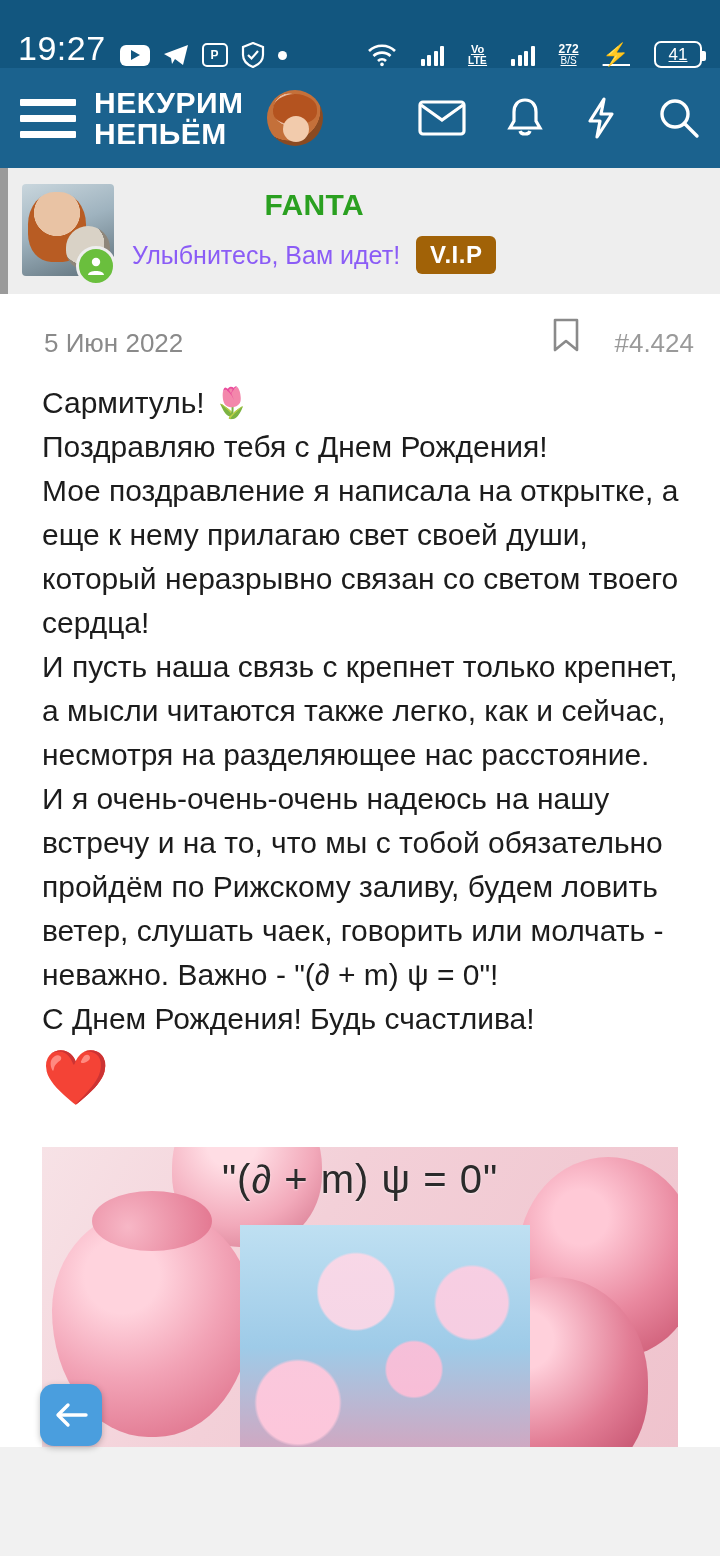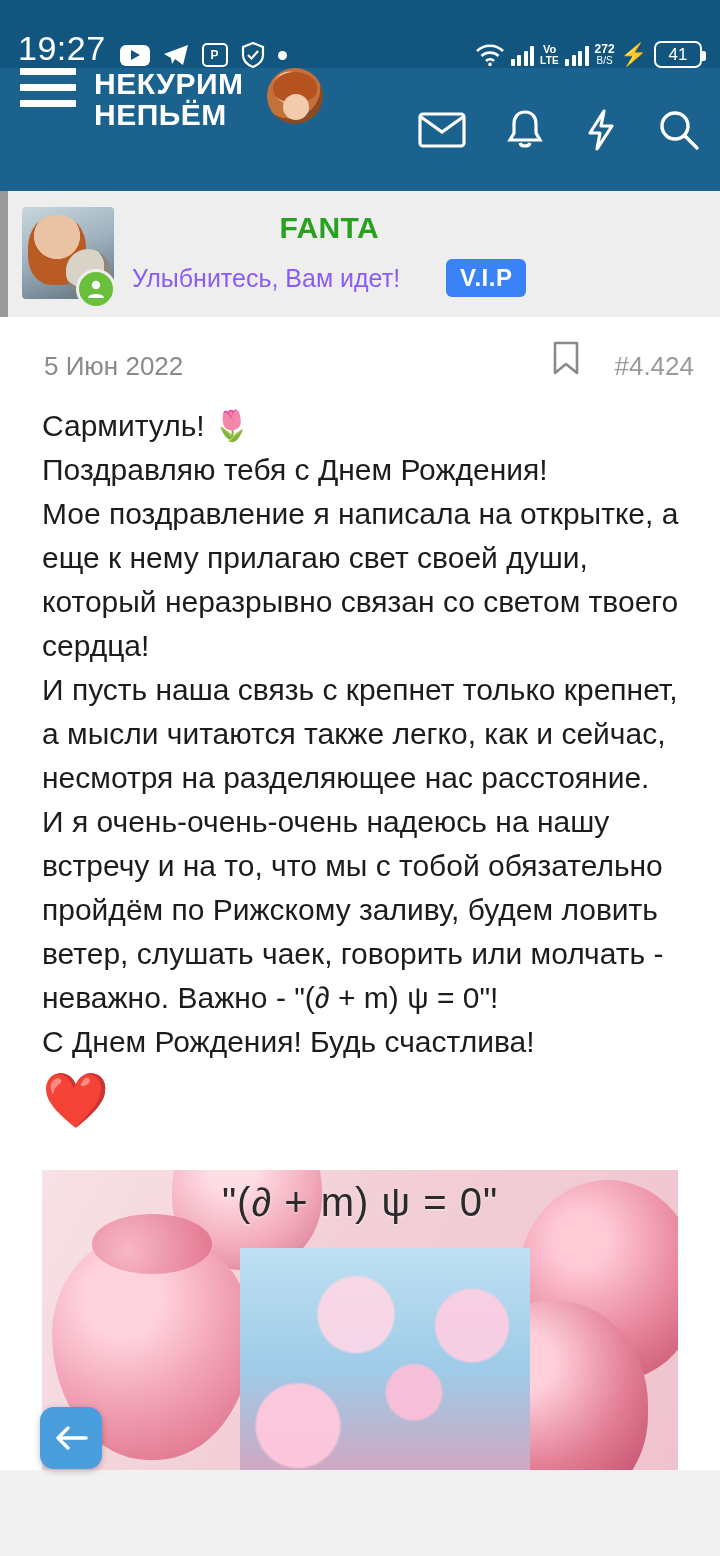--- a/index.html
+++ b/index.html
@@ -16,21 +16,21 @@
     background: #12567f;
     color: #ffffff;
     display: flex;
     align-items: flex-end;
     padding: 0 18px;
     gap: 14px;
   }
   .clock { font-size: 34px; font-weight: 400; letter-spacing: .5px; }
   .sb-icons-left { display: flex; align-items: center; gap: 13px; }
   .sb-spacer { flex: 1; }
-  .sb-icons-right { display: flex; align-items: center; gap: 6px; }
+  .sb-icons-right { display: flex; align-items: center; gap: 24px; text-decoration: underline; }
   .ico { display: inline-flex; align-items: center; justify-content: center; }
   .yt {
     width: 30px; height: 21px; background: #ffffff; border-radius: 6px;
     position: relative;
   }
   .yt::after {
     content: ""; position: absolute; left: 11px; top: 5px;
     border-left: 9px solid #12567f;
     border-top: 5.5px solid transparent;
     border-bottom: 5.5px solid transparent;
@@ -58,23 +58,24 @@
     display: flex; align-items: center; justify-content: center;
     font-size: 17px; font-weight: 400; position: relative;
   }
   .battery::after{
     content:""; position:absolute; right:-6px; top:8px; width:4px; height:10px;
     background:#fff; border-radius:0 2px 2px 0;
   }
 
   
   .appbar {
-    height: 123px;
+    height: 100px;
     background: #1b628e;
     display: flex;
+    align-items: center;
     padding: 0 20px;
     gap: 0px;
     color: #fff;
   }
   .hamburger { width: 56px; display: flex; flex-direction: column; gap: 9px; cursor: pointer; }
   .hamburger span { display: block; height: 7px; background: #fff; border-radius: 1px; }
   .brand {
     margin-left: 18px;
     font-size: 30px; font-weight: 700; line-height: 31px;
     letter-spacing: .5px;
@@ -126,22 +127,22 @@
     width: 40px; height: 40px; border-radius: 50%;
     background: #6abf3d; border: 3px solid #eeeeee;
     display: flex; align-items: center; justify-content: center;
   }
   .av-badge svg { display:block; }
   .post-head-text { padding-top: 4px; text-align: center; }
   .username { color: #2aa020; font-size: 30px; font-weight: 700; letter-spacing: .3px; }
   .userline { margin-top: 14px; display: flex; align-items: center; gap: 16px; }
   .userstatus { font-size: 25px; color: #8b5cf6; }
   .vip {
-    background: #3b82f6; color: #fff; font-size: 24px; font-weight: 700;
-    border-radius: 6px; padding: 5px 14px; letter-spacing: .5px; margin-left: 30px;
+    background: #a16207; color: #fff; font-size: 24px; font-weight: 700;
+    border-radius: 6px; padding: 5px 14px; letter-spacing: .5px;
   }
 
   .post-body { background: #ffffff; padding: 0 0 0 0; }
   .meta {
     display: flex; align-items: flex-end;
     padding: 24px 26px 16px 44px;
     color: #8a8a8a; font-size: 26px;
   }
   .meta .date { flex: 1; }
   .meta .bookmark { margin-right: 34px; }

